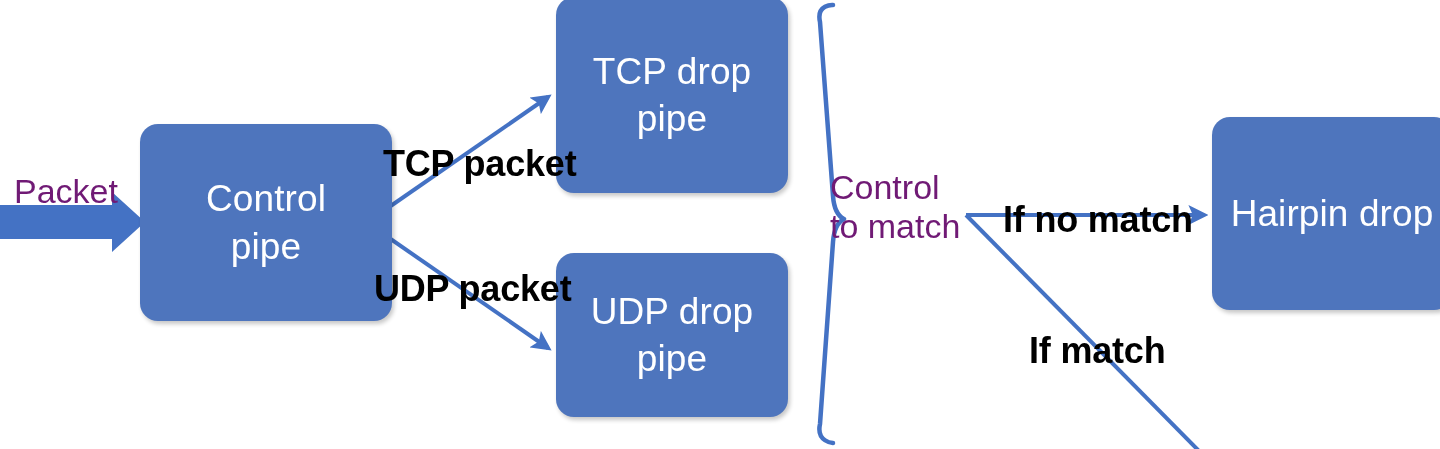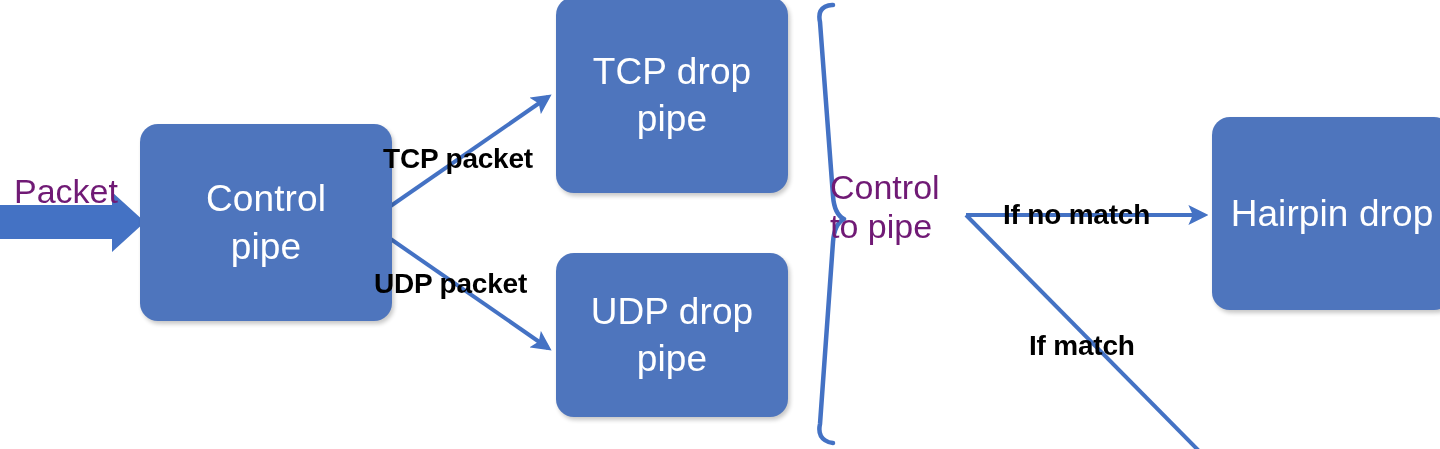--- a/index.html
+++ b/index.html
@@ -35,21 +35,21 @@
     font-size: 37px;
     line-height: 1.28;
     font-weight: 400;
     letter-spacing: 0.1px;
     box-shadow: 2px 3px 4px rgba(0,0,0,0.22);
   }
   .edge-label {
     position: absolute;
     color: #000000;
     font-weight: bold;
-    font-size: 28px;
+    font-size: 36px;
     line-height: 1.15;
     white-space: nowrap;
     letter-spacing: -0.2px;
   }
   .plain-label {
     position: absolute;
     color: #701a75;
     font-weight: 400;
     font-size: 34px;
     line-height: 1.16;
@@ -132,16 +132,16 @@
   <div class="edge-label" id="label-tcp-packet">TCP packet</div>
 
   <div class="edge-label" id="label-udp-packet">UDP packet</div>
 
   <div class="edge-label" id="label-if-no-match">If no match</div>
 
   <div class="edge-label" id="label-if-match">If match</div>
 
   <div class="plain-label" id="label-attempt">
     <span>Control</span><br>
-    <span>to pipe</span>
+    <span>to match</span>
   </div>
 
 </div>
 
 </body></html>

